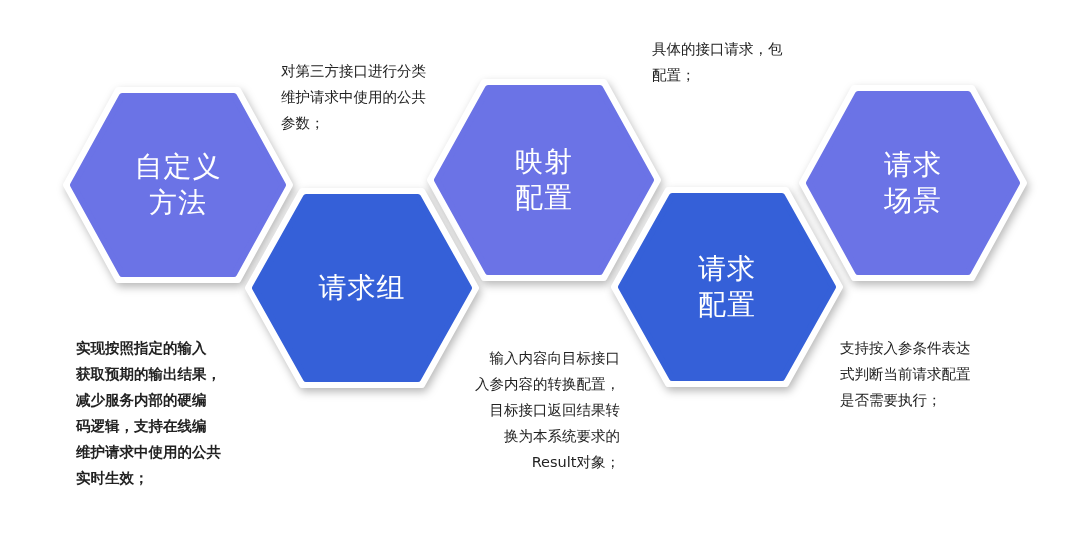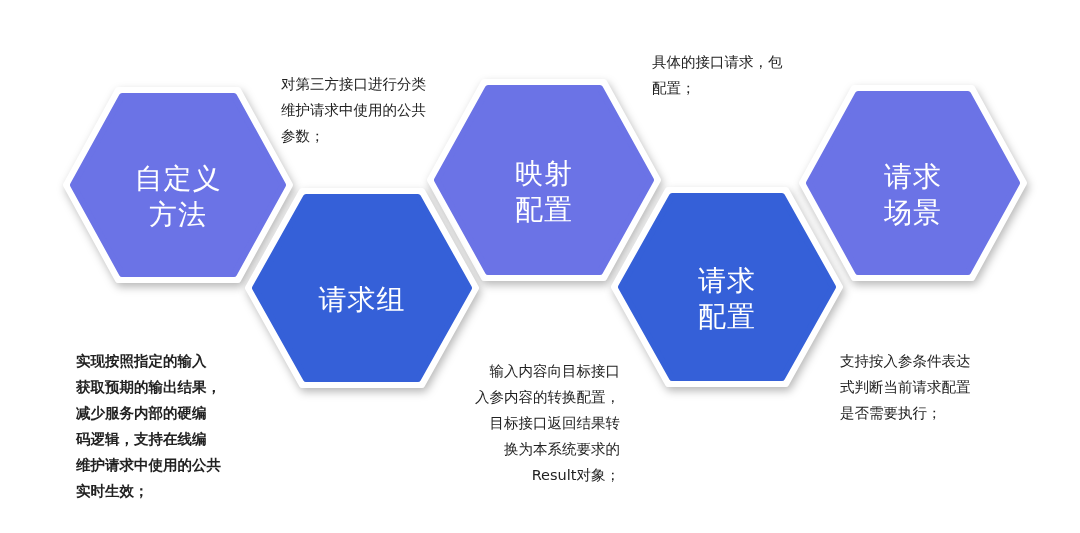--- a/index.html
+++ b/index.html
@@ -7,27 +7,27 @@
     width: 1080px; height: 533px; position: relative; overflow: hidden;
     background: #ffffff;
     font-family: "DejaVu Sans", "Liberation Sans", sans-serif;
   }
   .hex-wrap {
     position: absolute;
     filter: drop-shadow(2px 4px 4px rgba(0,0,0,0.28));
   }
   .hex-wrap svg { position: absolute; left: 0; top: 0; overflow: visible; }
   .hex-label {
-    position: absolute; left: 0; top: 12px; width: 100%; height: 100%;
+    position: absolute; left: 0; top: 0; width: 100%; height: 100%;
     display: flex; flex-direction: column; align-items: center; justify-content: center;
     color: #ffffff; font-size: 28px; line-height: 36px; font-weight: normal;
     letter-spacing: 1px;
   }
   .desc {
-    position: absolute; color: #222222; font-size: 14.5px; line-height: 26px; margin-top: 13px;
+    position: absolute; color: #222222; font-size: 14.5px; line-height: 26px;
   }
   .desc div { white-space: nowrap; }
 </style>
 </head>
 <body>
 
 <div class="hex-wrap" style="left:62px; top:86px; width:232px; height:198px;">
   <svg width="232" height="198">
     <polygon points="56,4 176,4 228,99 176,194 56,194 4,99" fill="#ffffff" stroke="#ffffff" stroke-width="6" stroke-linejoin="round"></polygon>
     <polygon points="60,10 172,10 221,99 172,188 60,188 11,99" fill="#6B73E6" stroke="#6B73E6" stroke-width="6" stroke-linejoin="round"></polygon>

